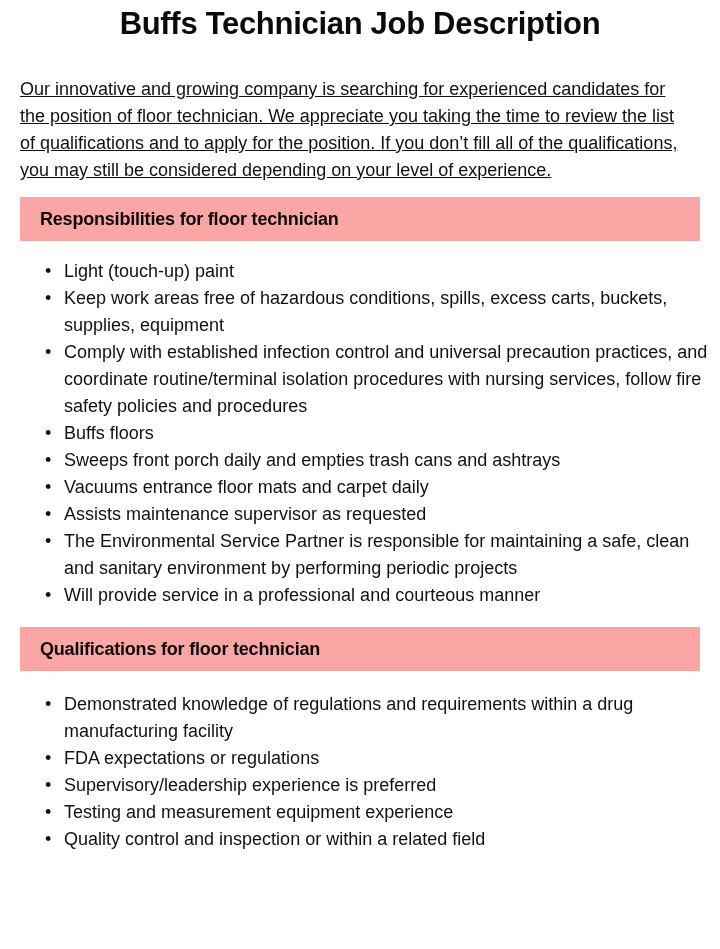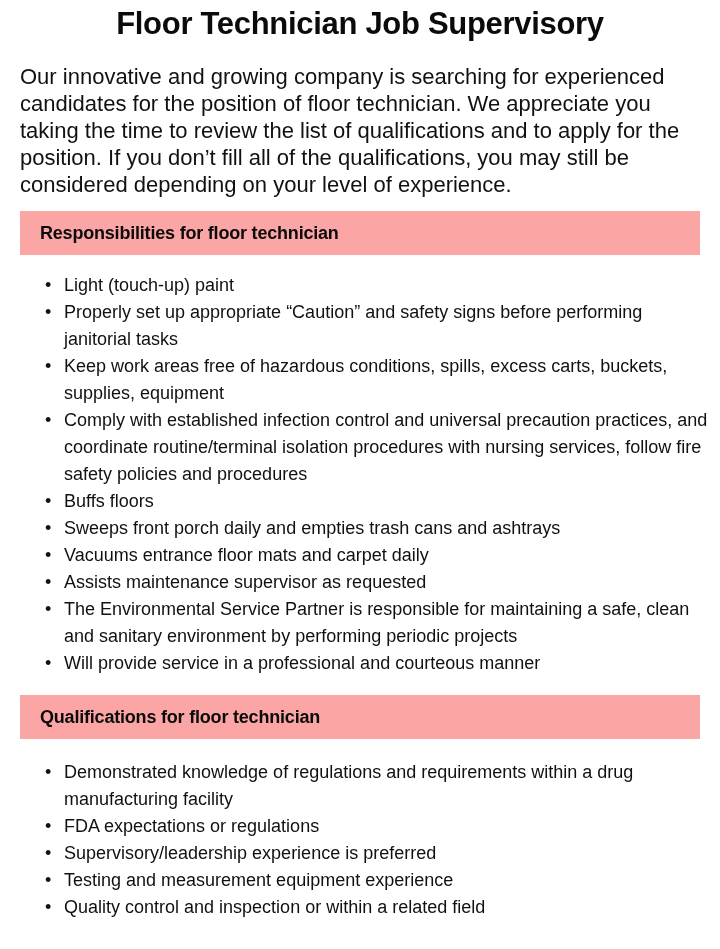--- a/index.html
+++ b/index.html
@@ -22,24 +22,25 @@
   h1.doc-title {
     margin: 4px 0 0 0;
     font-size: 31px;
     line-height: 40px;
     font-weight: 700;
     text-align: center;
     color: #0b0b0b;
     letter-spacing: -0.3px;
   }
   p.intro {
-    margin: 19px 8px 0 0;
-    font-size: 22px;
+    margin: 32px 8px 0 0;
+    font-size: 18px;
     line-height: 27px;
     font-weight: 400;
+    text-decoration: underline;
   }
   .section-bar {
     margin-top: 13px;
     height: 44px;
     background: #fca5a5;
     display: flex;
     align-items: center;
     box-sizing: border-box;
     padding-left: 20px;
   }
@@ -80,31 +81,30 @@
     line-height: 27px;
     color: #111111;
   }
 </style>
 </head>
 <body>
 
 <div class="page">
   <div class="content">
 
-    <h1 class="doc-title">Floor Technician Job Supervisory</h1>
+    <h1 class="doc-title">Buffs Technician Job Description</h1>
 
     <p class="intro">Our innovative and growing company is searching for experienced candidates for the position of floor technician. We appreciate you taking the time to review the list of qualifications and to apply for the position. If you don’t fill all of the qualifications, you may still be considered depending on your level of experience.</p>
 
     <div class="section-bar">
       <span class="bar-label">Responsibilities for floor technician</span>
     </div>
 
     <ul class="bullet-list first">
         <li>Light (touch-up) paint</li>
-        <li>Properly set up appropriate “Caution” and safety signs before performing janitorial tasks</li>
         <li>Keep work areas free of hazardous conditions, spills, excess carts, buckets, supplies, equipment</li>
         <li>Comply with established infection control and universal precaution practices, and coordinate routine/terminal isolation procedures with nursing services, follow fire safety policies and procedures</li>
         <li>Buffs floors</li>
         <li>Sweeps front porch daily and empties trash cans and ashtrays</li>
         <li>Vacuums entrance floor mats and carpet daily</li>
         <li>Assists maintenance supervisor as requested</li>
         <li>The Environmental Service Partner is responsible for maintaining a safe, clean and sanitary environment by performing periodic projects</li>
         <li>Will provide service in a professional and courteous manner</li>
       </ul>
 

